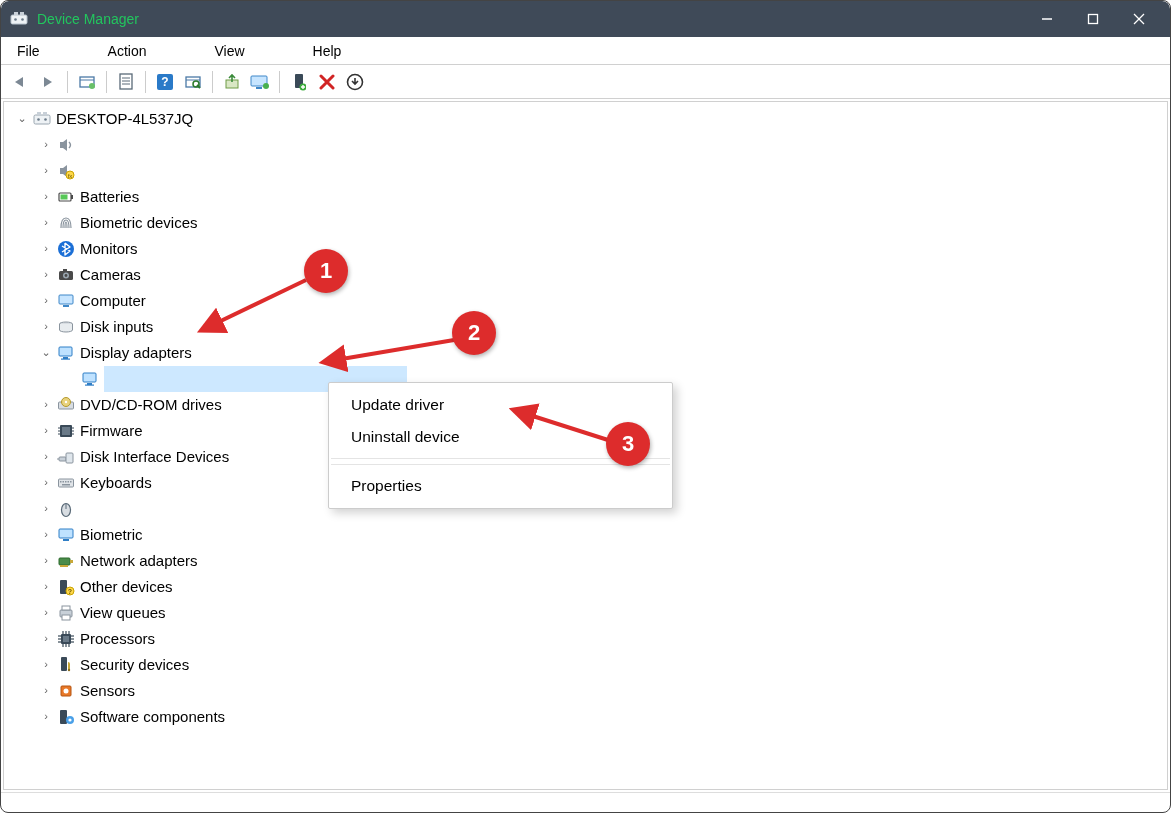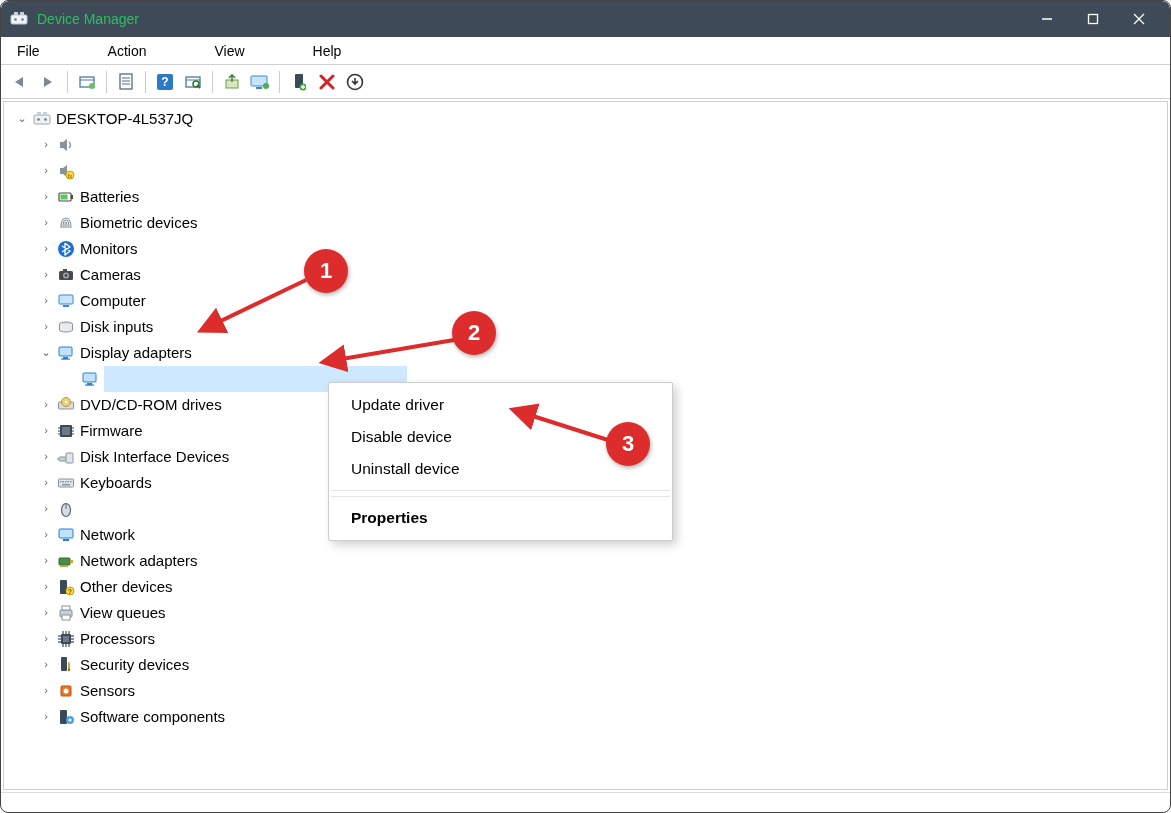--- a/index.html
+++ b/index.html
@@ -127,21 +127,21 @@
     padding: 6px 0;
     font-size: 15.5px;
     border-radius: 2px;
   }
   .ctx-item {
     padding: 7px 22px;
   }
   .ctx-sep {
     height:1px; background:#e4e4e4; margin:5px 2px;
   }
-  .ctx-item.bold { font-weight:700; }
+  .ctx-item.bold { font-weight:400; }
   
   .ann {
     position:absolute;
     width:44px; height:44px;
     border-radius:50%;
     background:#dd2c2c;
     color:#fff;
     font-size:22px;
     font-weight:600;
     display:flex;align-items:center;justify-content:center;
@@ -466,21 +466,21 @@
         </span>
       </div>
       <div class="node ind1">
         <span class="twisty">›</span>
         <span class="nicon">
           <svg width="18" height="18" viewBox="0 0 18 18">
             <rect x="2" y="3" width="14" height="9" rx="1" fill="#bfe2ff" stroke="#2f7ec6"></rect>
             <rect x="6" y="13" width="6" height="2" fill="#2f7ec6"></rect>
           </svg>
         </span>
-        <span class="label-box">Network</span>
+        <span class="label-box">Biometric</span>
       </div>
       <div class="node ind1">
         <span class="twisty">›</span>
         <span class="nicon">
           <svg width="18" height="18" viewBox="0 0 18 18">
             <rect x="2" y="6" width="11" height="7" rx="1" fill="#4a8c4a" stroke="#2c6a2c"></rect>
             <rect x="13" y="8" width="3" height="3" fill="#c8a838"></rect>
             <rect x="3" y="13" width="8" height="2" fill="#c8a838"></rect>
           </svg>
         </span>
@@ -561,21 +561,20 @@
             <circle cx="13" cy="12" r="4" fill="#4aa0e8"></circle>
             <circle cx="13" cy="12" r="1.6" fill="#fff"></circle>
           </svg>
         </span>
         <span class="label-box">Software components</span>
       </div>
     </div>
 
   <div class="ctx-menu">
     <div class="ctx-item">Update driver</div>
-    <div class="ctx-item">Disable device</div>
     <div class="ctx-item">Uninstall device</div>
     <div class="ctx-sep"></div>
     <div class="ctx-sep"></div>
     <div class="ctx-item bold">Properties</div>
   </div>
 
   <div class="ann" style="left:300px; top:147px;">1</div>
   <div class="ann" style="left:448px; top:209px;">2</div>
   <div class="ann" style="left:602px; top:320px;">3</div>
 

